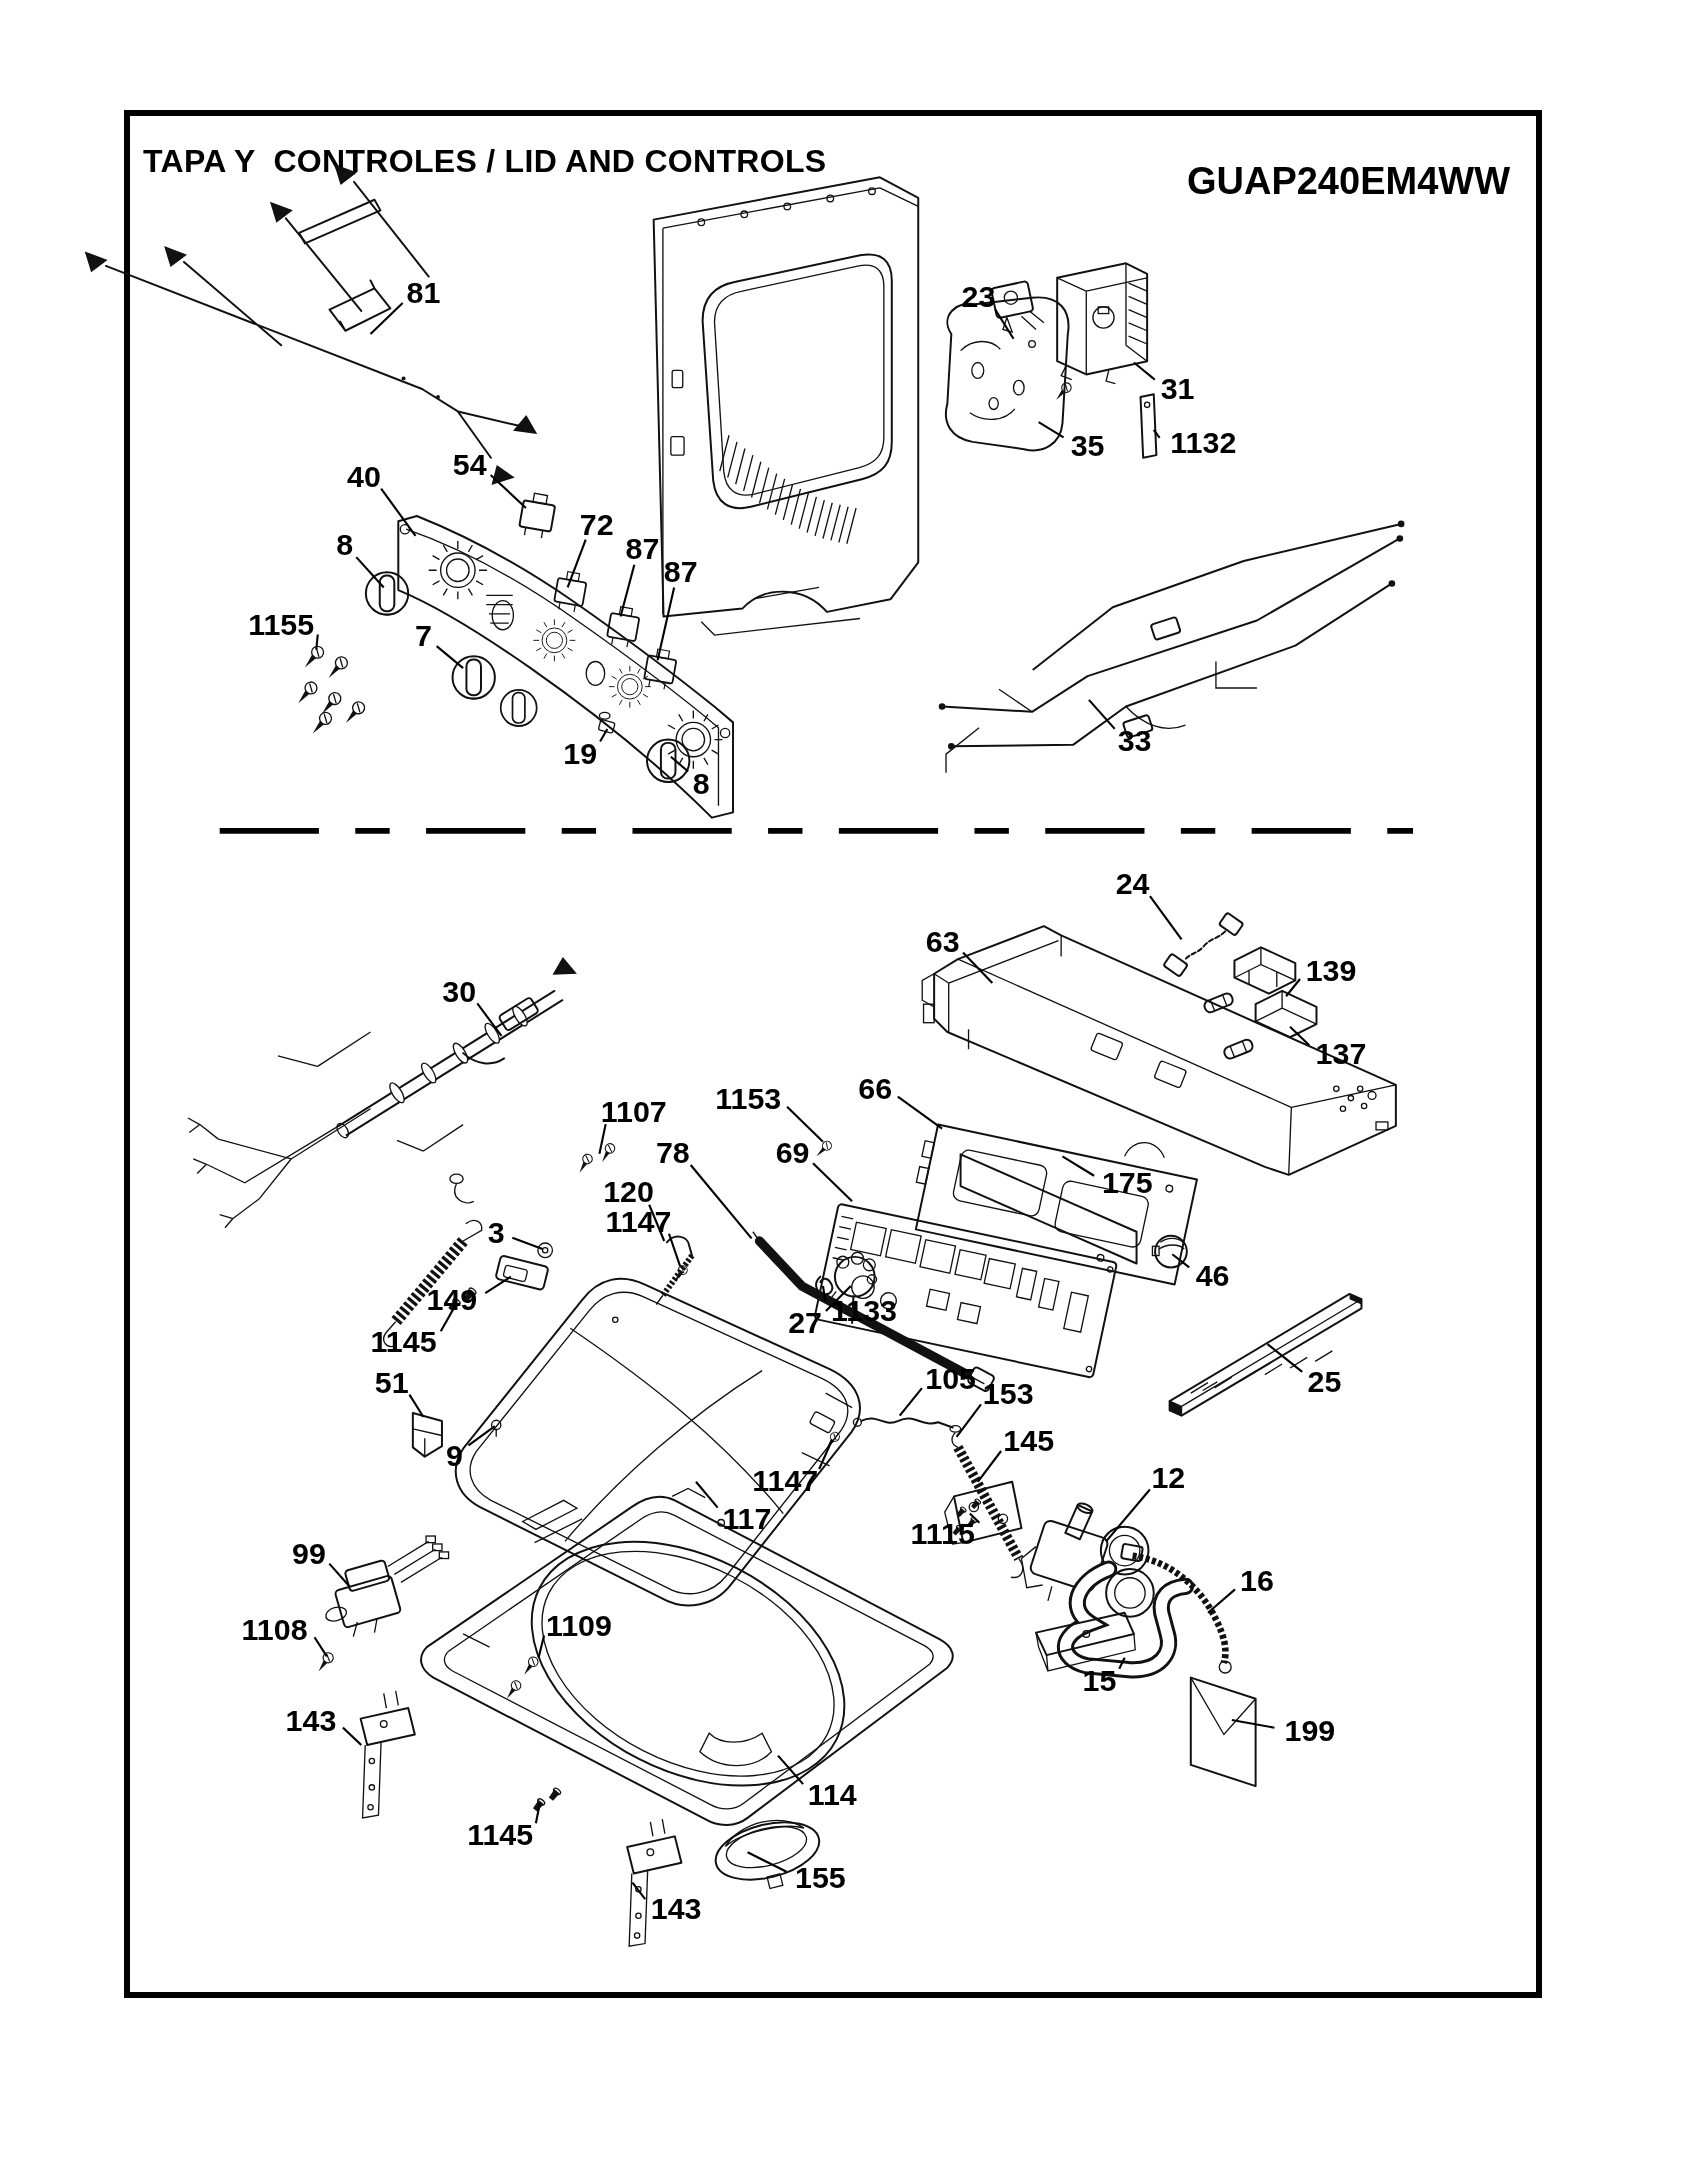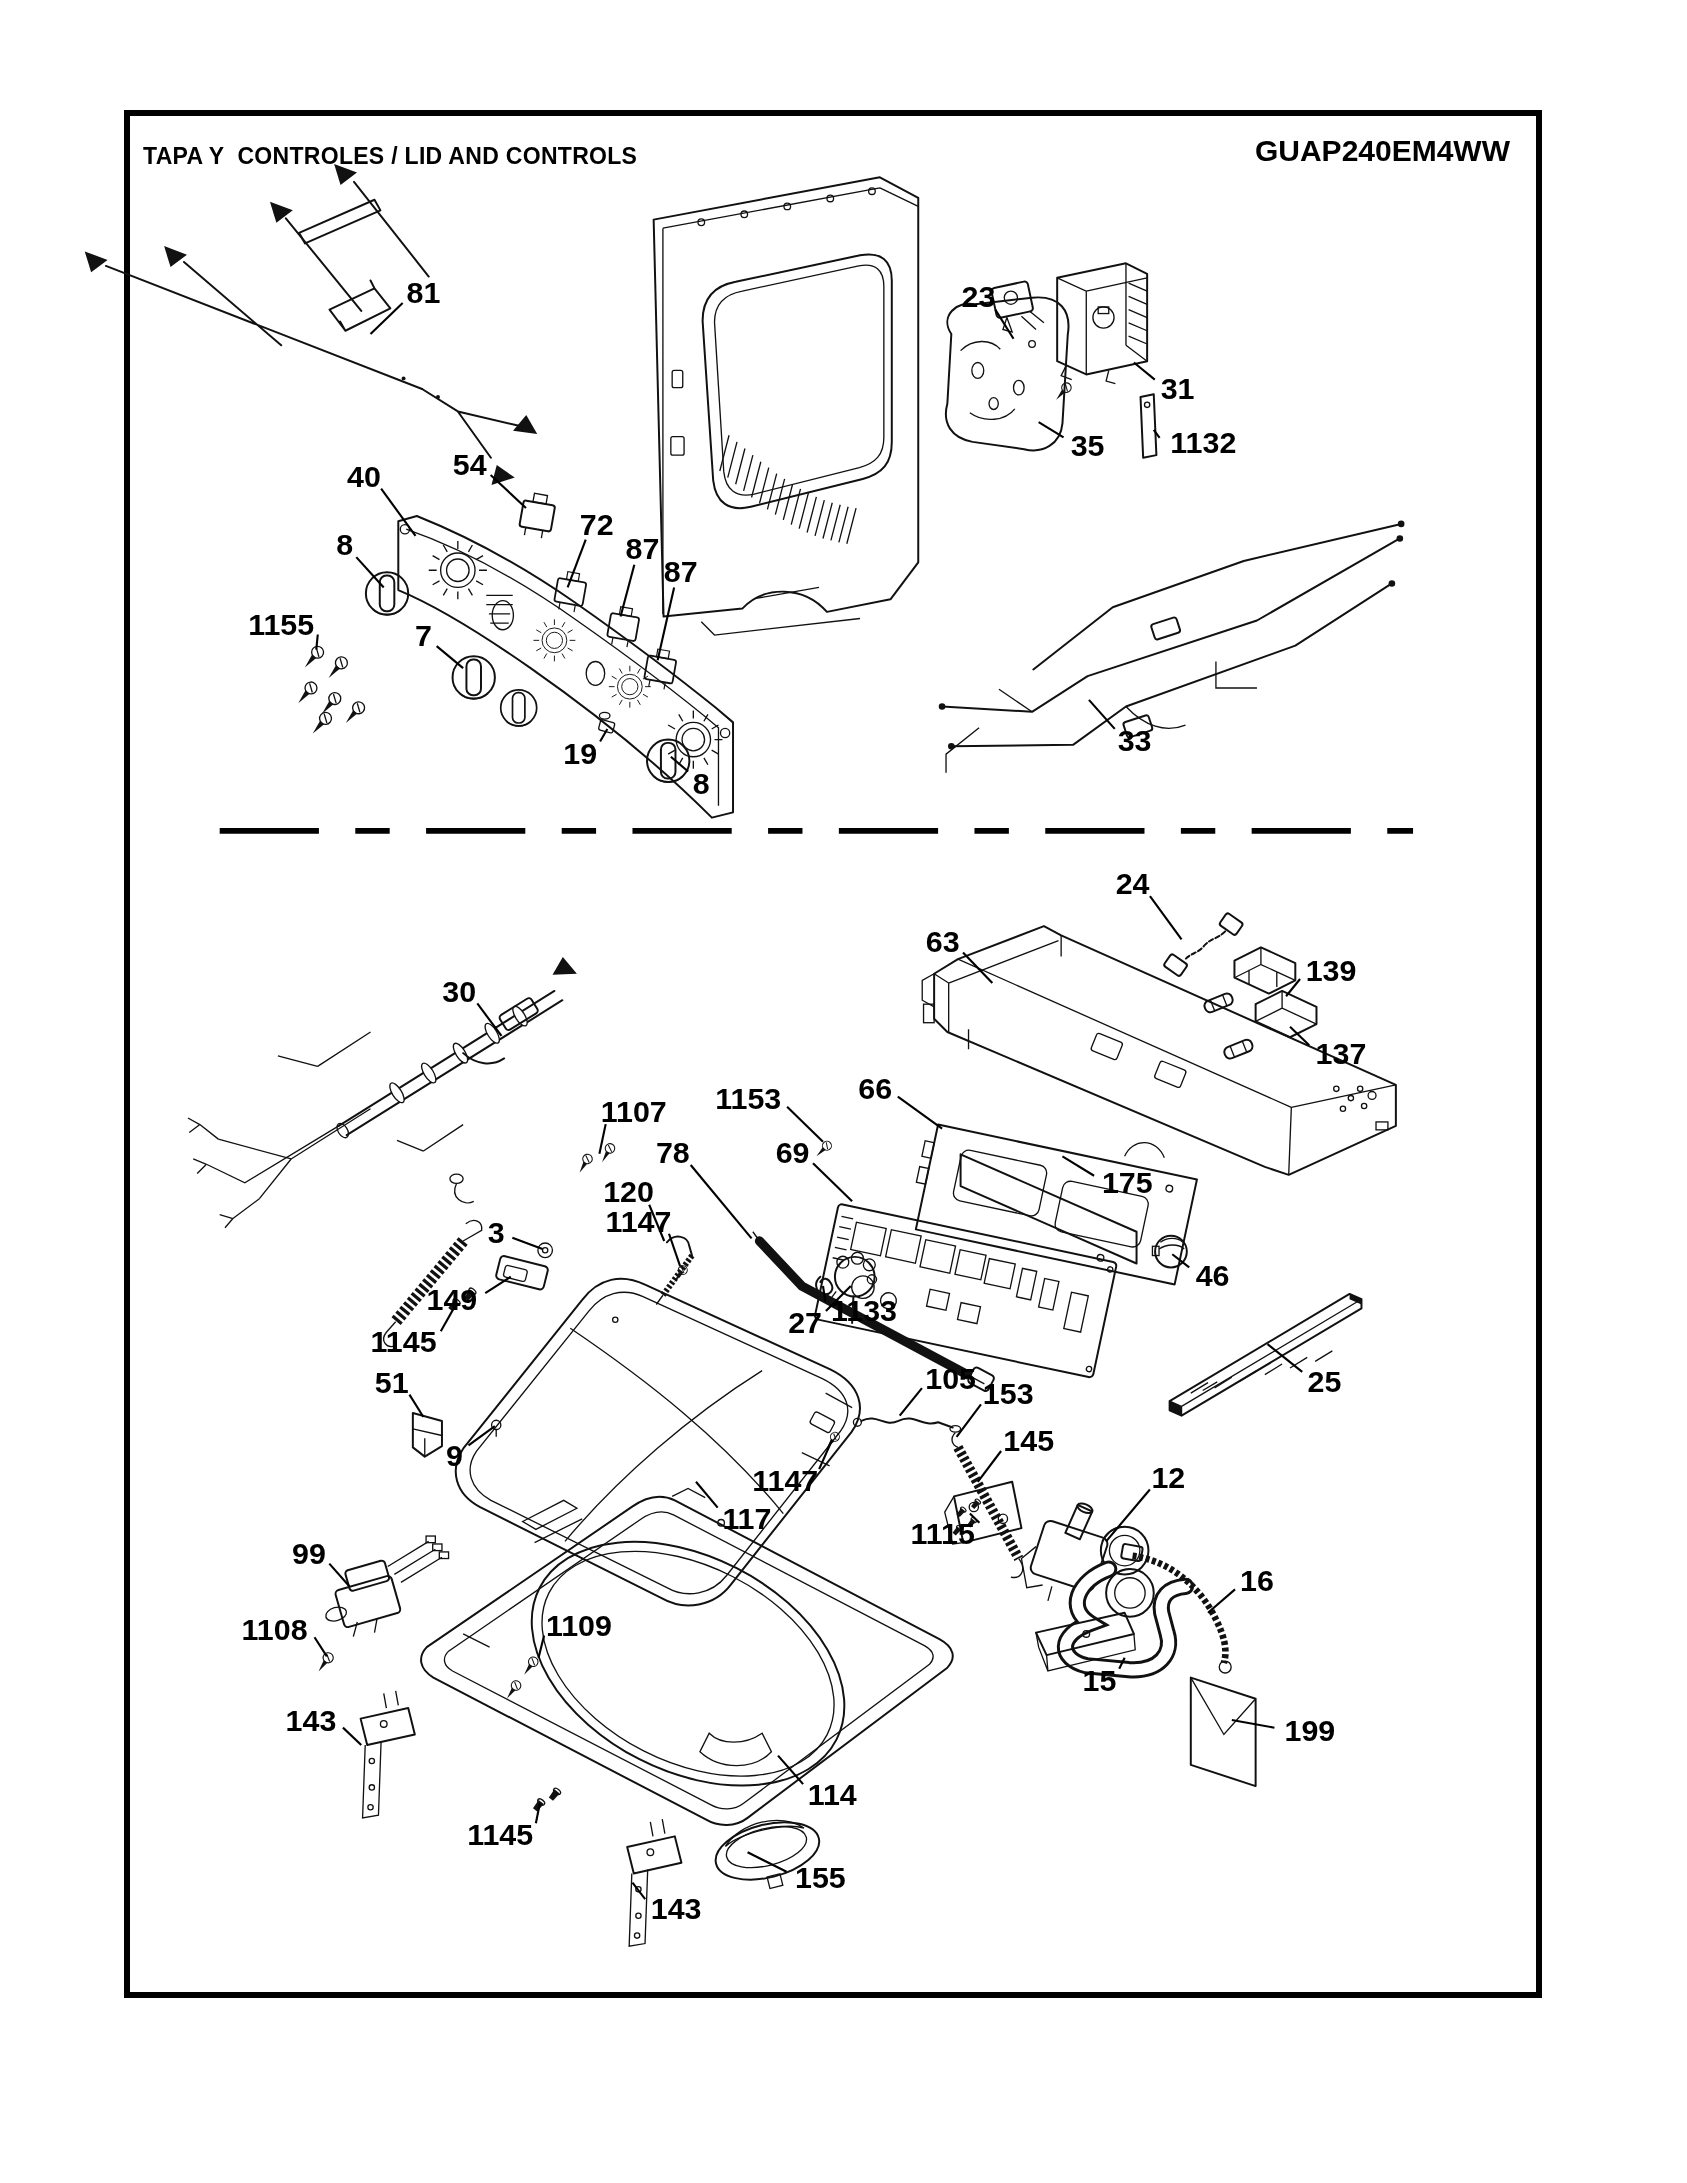--- a/index.html
+++ b/index.html
@@ -1,22 +1,22 @@
 <!DOCTYPE html>
 <html style="font-size:10.6px"><head>
 <meta charset="utf-8">
 <style>
   html,body{margin:0;padding:0;background:#fff;}
   body{width:1687px;height:2183px;position:relative;overflow:hidden;
        font-family:"Liberation Sans",sans-serif;color:#000;}
   .frame{position:absolute;left:124px;top:110px;width:1418px;height:1888px;
          border:6px solid #000;box-sizing:border-box;}
-  .title{position:absolute;left:143px;top:143px;font-size:23px;font-weight:700;
+  .title{position:absolute;left:143px;top:143px;font-size:32px;font-weight:700;
          letter-spacing:0.3px;white-space:pre;}
-  .model{position:absolute;right:177px;top:134px;font-size:30px;font-weight:700;}
+  .model{position:absolute;right:177px;top:160px;font-size:38px;font-weight:700;}
   svg{position:absolute;left:0;top:0;}
   .ln{stroke:#111;stroke-width:3;fill:none;stroke-linecap:round;stroke-linejoin:round;}
   .lnthin{stroke:#111;stroke-width:2;fill:none;}
   .fillblk{fill:#111;stroke:none;}
   .callout{font:700 46px "Liberation Sans",sans-serif;fill:#000;}
   .leader{stroke:#000;stroke-width:3.2;fill:none;}
 </style>
 </head>
 <body>
 

